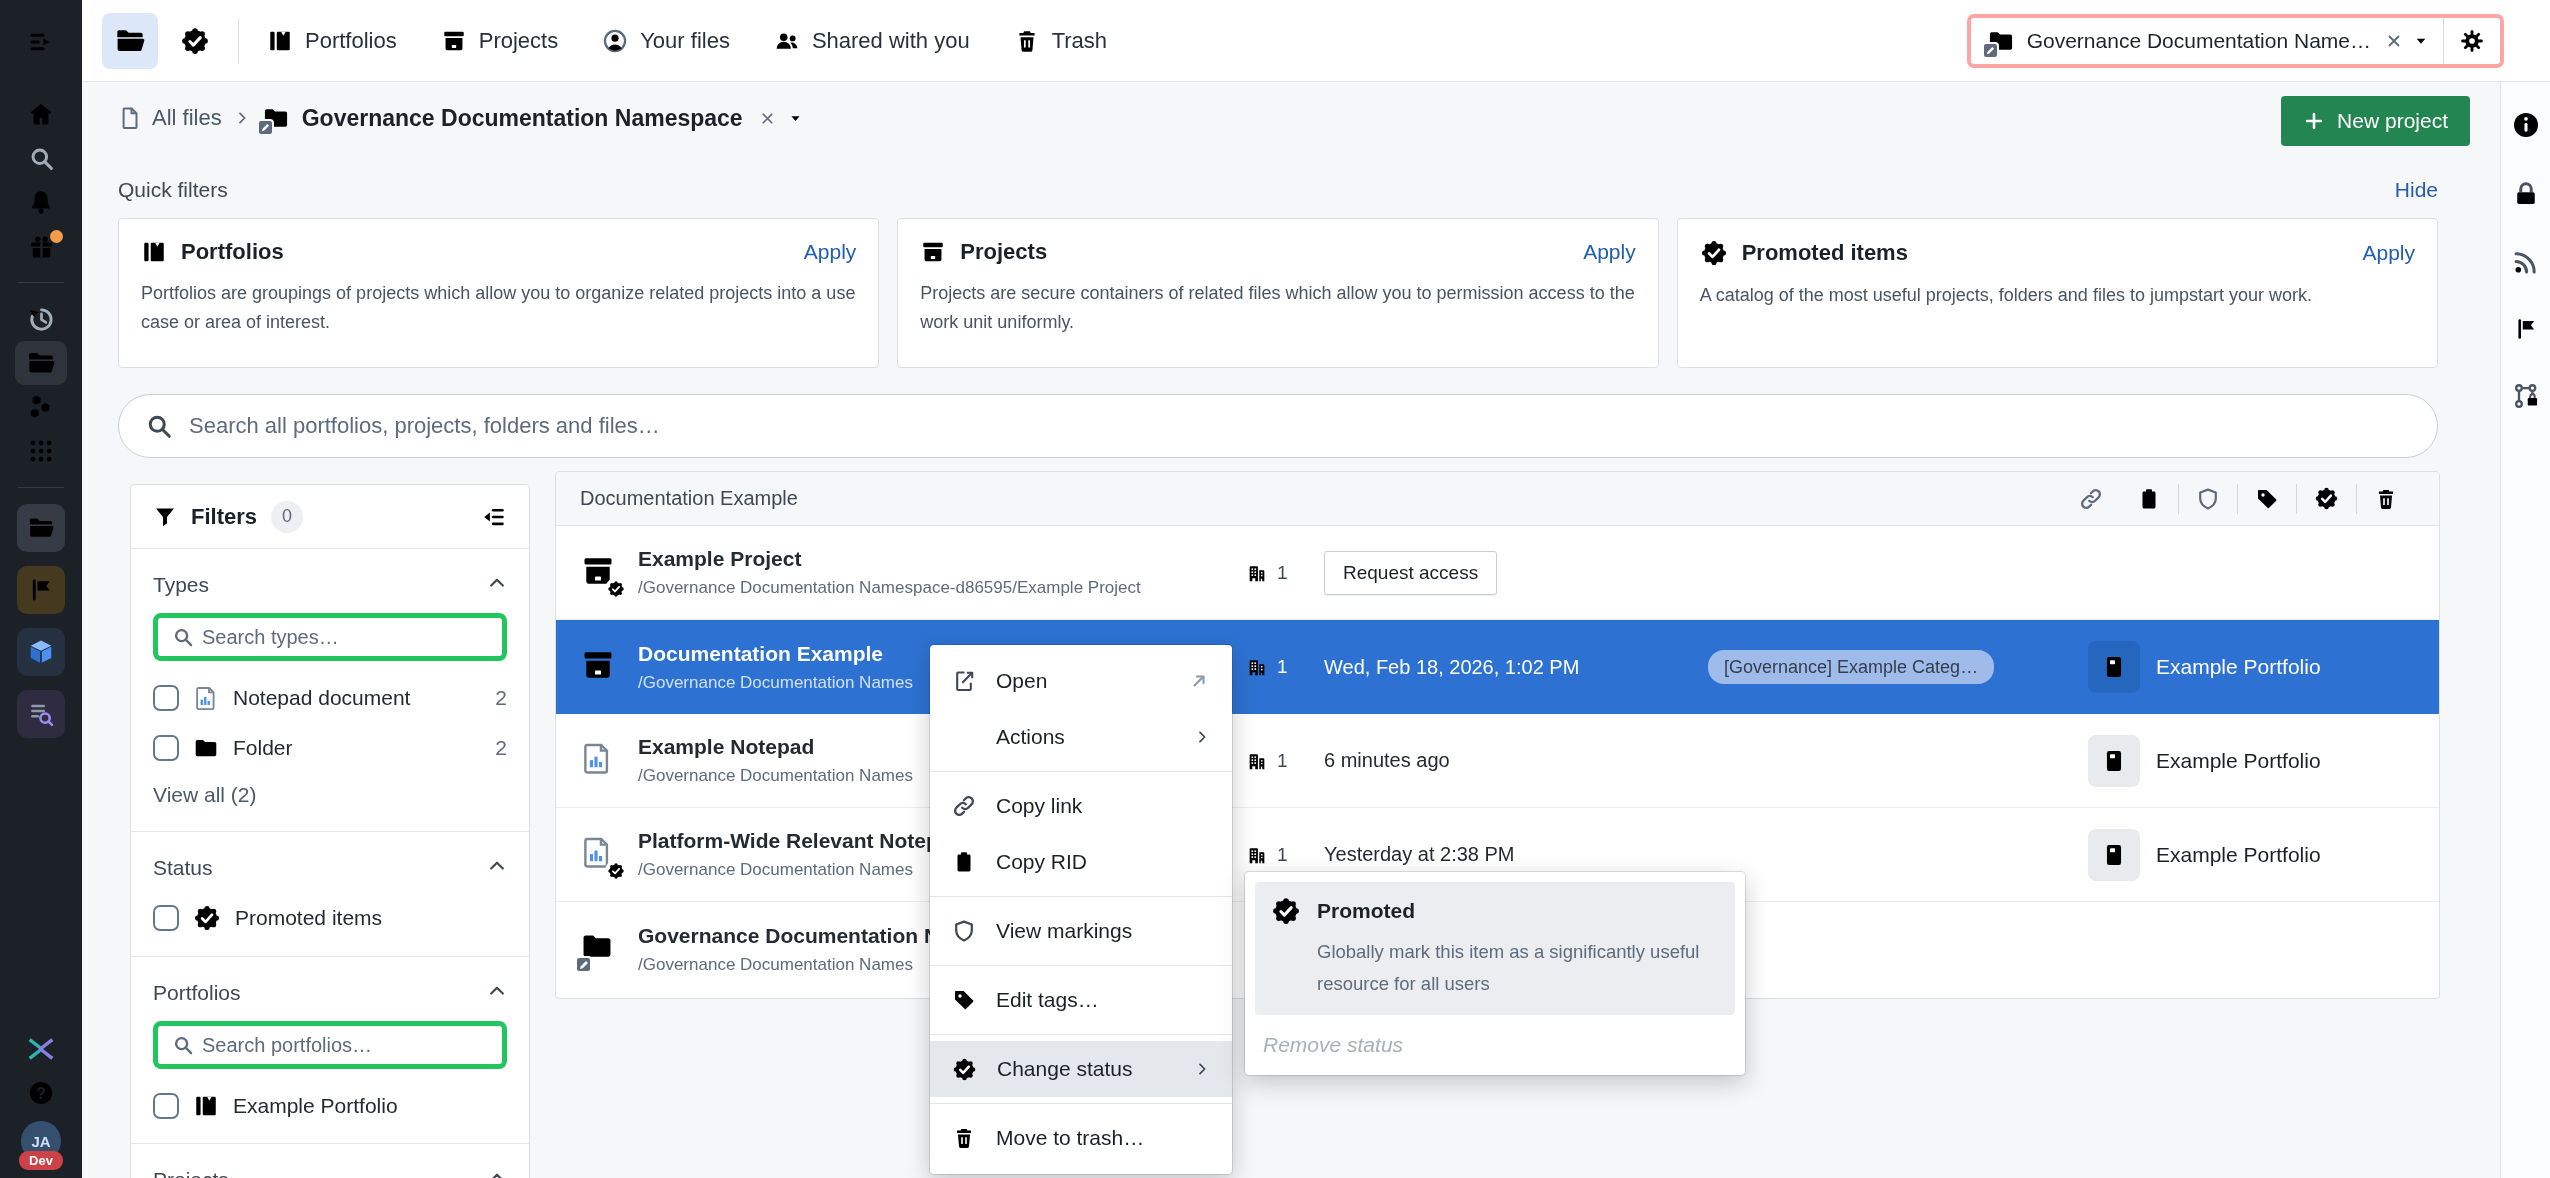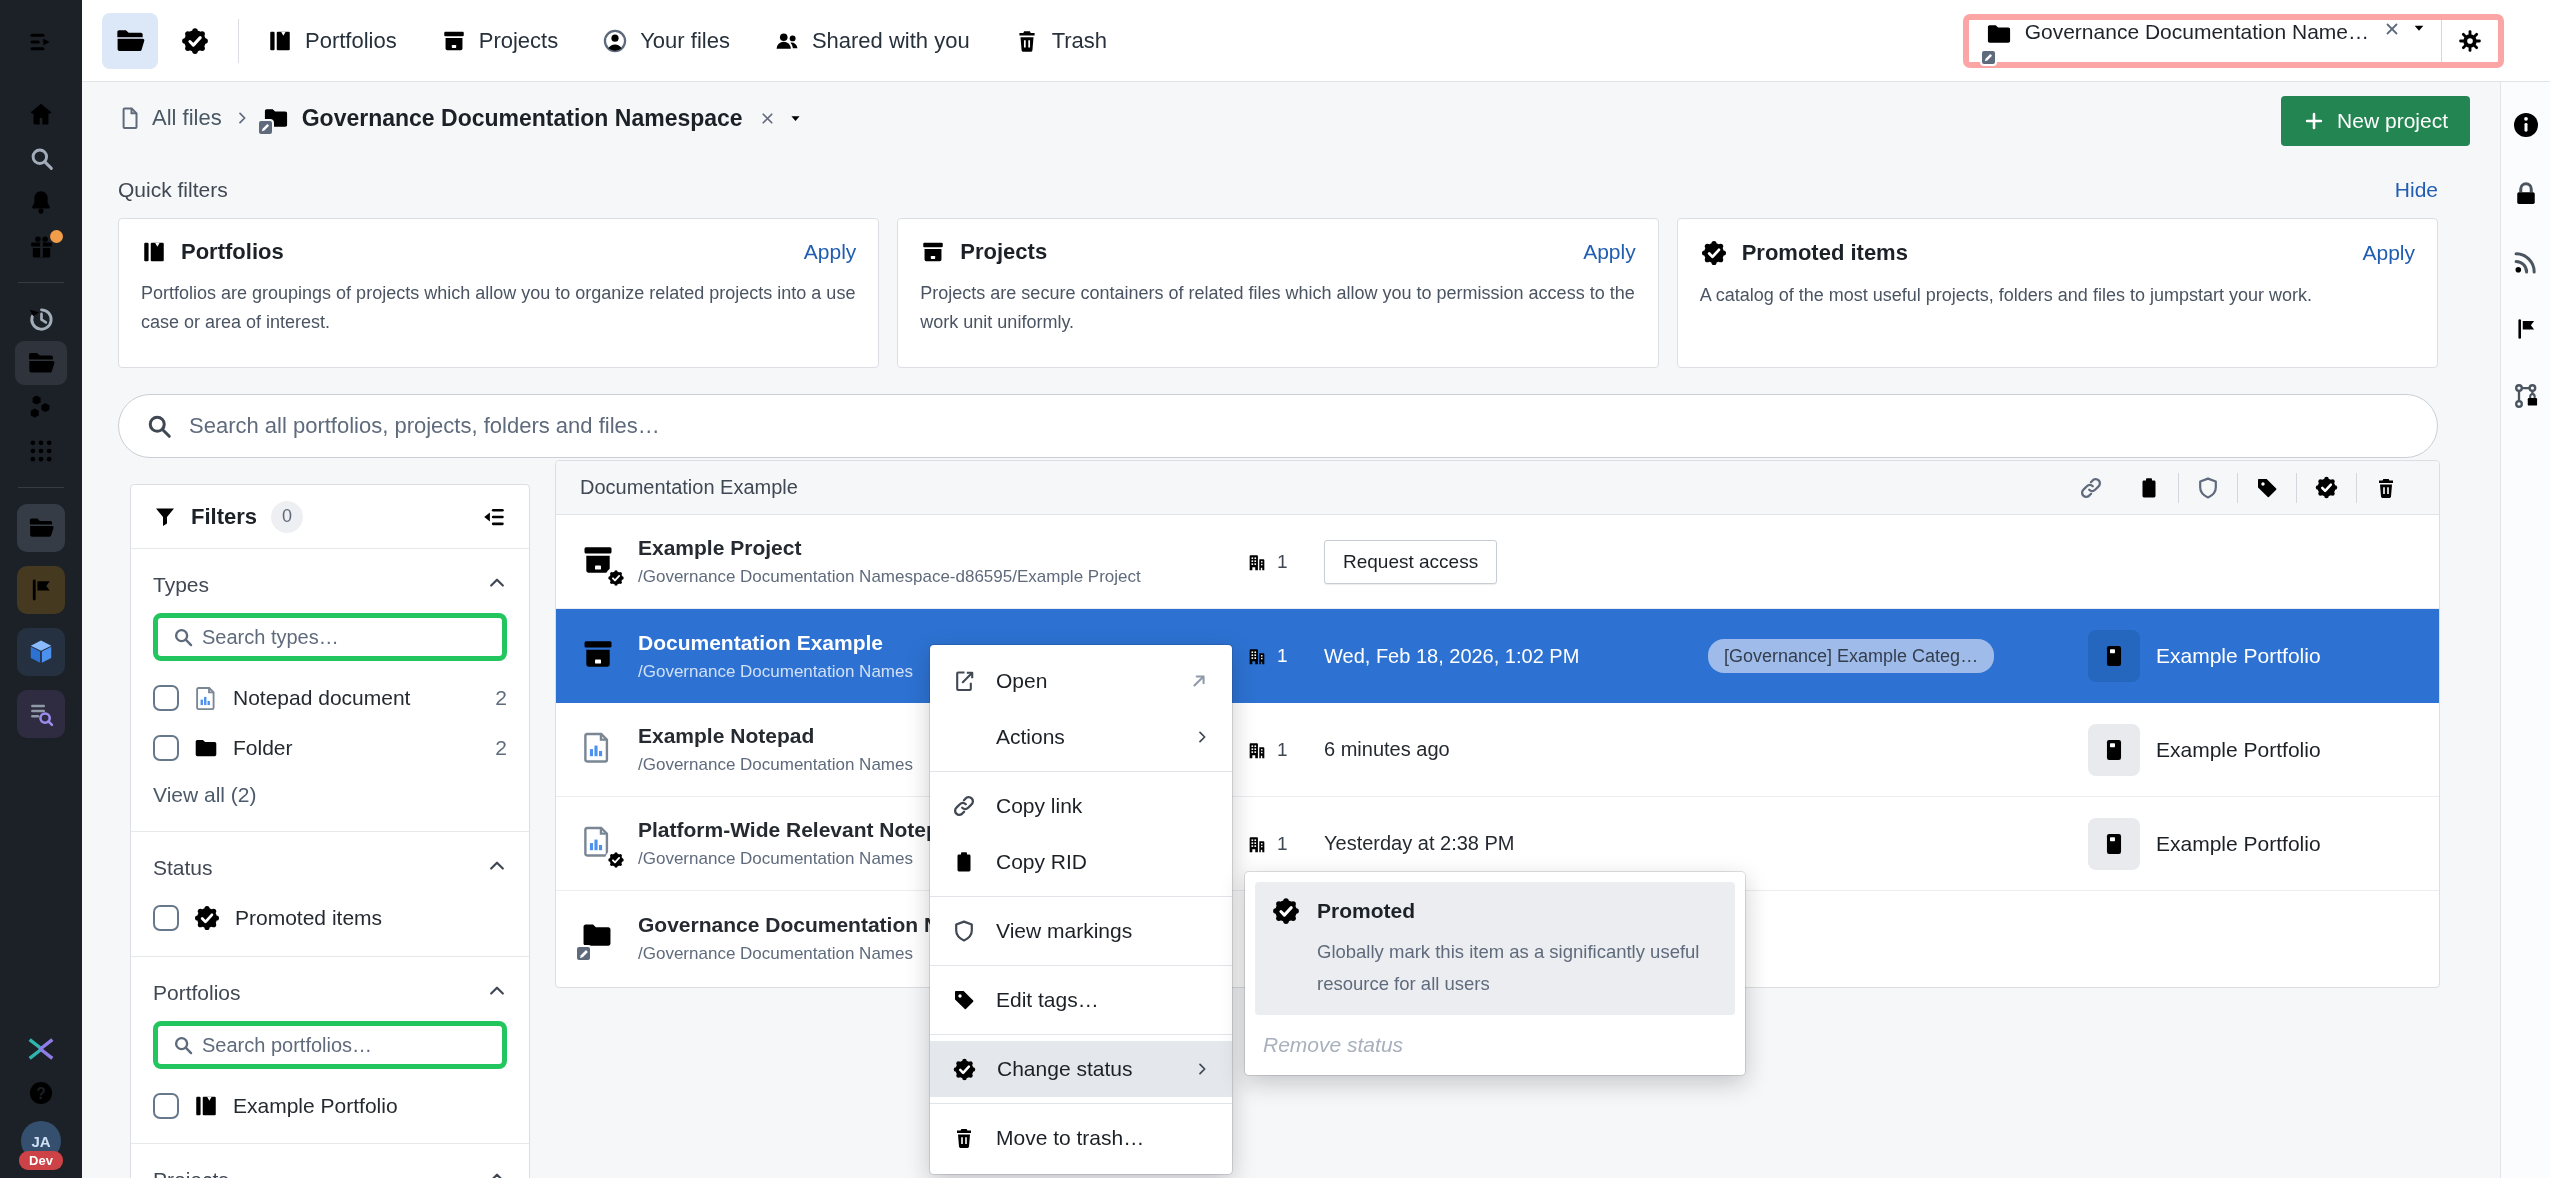--- a/index.html
+++ b/index.html
@@ -31,21 +31,21 @@
   .topbar {
     position:absolute; left:82px; right:0; top:0; height:82px; background:#FFFFFF;
     border-bottom:1px solid #E1E4E8; display:flex; align-items:center; padding:0 46px 0 20px; z-index:30;
   }
   .tb-activetile { width:56px; height:56px; border-radius:8px; background:#DCE7F8; display:flex; align-items:center; justify-content:center; color:#2D72D2; }
   .tb-badge { margin-left:22px; color:#5F6B7C; }
   .vdiv { width:1px; height:44px; background:#DCDEE3; margin:0 28px; }
   .tb-tab { display:flex; align-items:center; gap:12px; margin-right:44px; font-size:22px; color:#27313C; font-weight:500; cursor:default; }
   .tb-tab .ic { color:#5F6B7C; }
   .tb-spacer { flex:1; }
-  .scope-pill { display:flex; height:54px; border:6px solid #fca5a5; border-radius:7px; background:#fff; padding-left:16px; }
+  .scope-pill { display:flex; align-items:center; height:54px; border:4px solid #fca5a5; border-radius:7px; background:#fff; padding-left:16px; }
   .scope-pill .name { font-size:21px; color:#1F242B; margin:0 14px 0 12px; }
   .scope-x { color:#5F6B7C; margin-right:10px; }
   .scope-caret { color:#5F6B7C; margin-right:14px; }
   .scope-div { width:1px; align-self:stretch; background:#D3D8DE; }
   .scope-gear { width:56px; display:flex; align-items:center; justify-content:center; color:#404854; }
   
   .rightrail {
     position:absolute; right:0; top:82px; width:50px; bottom:0; background:#FBFCFD;
     border-left:1px solid #E1E4E8; display:flex; flex-direction:column; align-items:center;
     padding-top:28px; gap:40px; color:#4A5560; z-index:20;
@@ -97,21 +97,21 @@
   .f-search .ic { color:#5F6B7C; }
   .f-search input { flex:1; border:none; outline:none; font-size:20px; font-family:inherit; color:#1C2127; width:100%; }
   .f-search input::placeholder { color:#5F6B7C; opacity:1; }
   .f-item { display:flex; align-items:center; gap:14px; margin-top:24px; font-size:21px; color:#252A31;text-align:right; }
   .cb { width:26px; height:26px; border:2px solid #66788C; border-radius:7px; background:#fff; flex:none; cursor:pointer; }
   .f-item .count { margin-left:auto; color:#5F6B7C; }
   .f-viewall { margin-top:22px; font-size:21px; color:#4C5A6B; cursor:pointer; }
   .f-item .ic-type { color:#404854; }
   .folder-y { color:#F0B429; }
   
-  .list { position:absolute; left:473px; top:378px; width:1885px; height:528px; background:#fff; border:1px solid #DCDEE3; border-radius:4px; }
+  .list { position:absolute; left:473px; top:389px; width:1885px; height:528px; background:#fff; border:1px solid #DCDEE3; border-radius:4px; }
   .l-head { height:54px; background:#F6F7F9; border-bottom:1px solid #E1E4E8; border-radius:4px 4px 0 0; display:flex; align-items:center; padding:0 24px; font-size:20px; color:#404854; }
   .l-actions { margin-left:auto; display:flex; align-items:center; color:#5F6B7C; }
   .l-actions .abtn { padding:0 17px; display:flex; align-items:center; cursor:pointer; }
   .l-adiv { width:1px; height:30px; background:#D3D8DE; }
   .row { height:94px; display:flex; align-items:center; padding:0 24px; border-bottom:1px solid #EBEDF0; position:relative; }
   .r-icon { width:40px; height:40px; margin-right:18px; position:relative; flex:none; }
   .r-main .title { font-size:21px; font-weight:600; color:#252A31; }
   .r-main .path { font-size:17px; color:#5F6B7C; margin-top:7px; }
   .r-org { position:absolute; left:690px; display:flex; align-items:center; gap:9px; font-size:19px; color:#404854; }
   .r-org .ic { color:#404854; }

